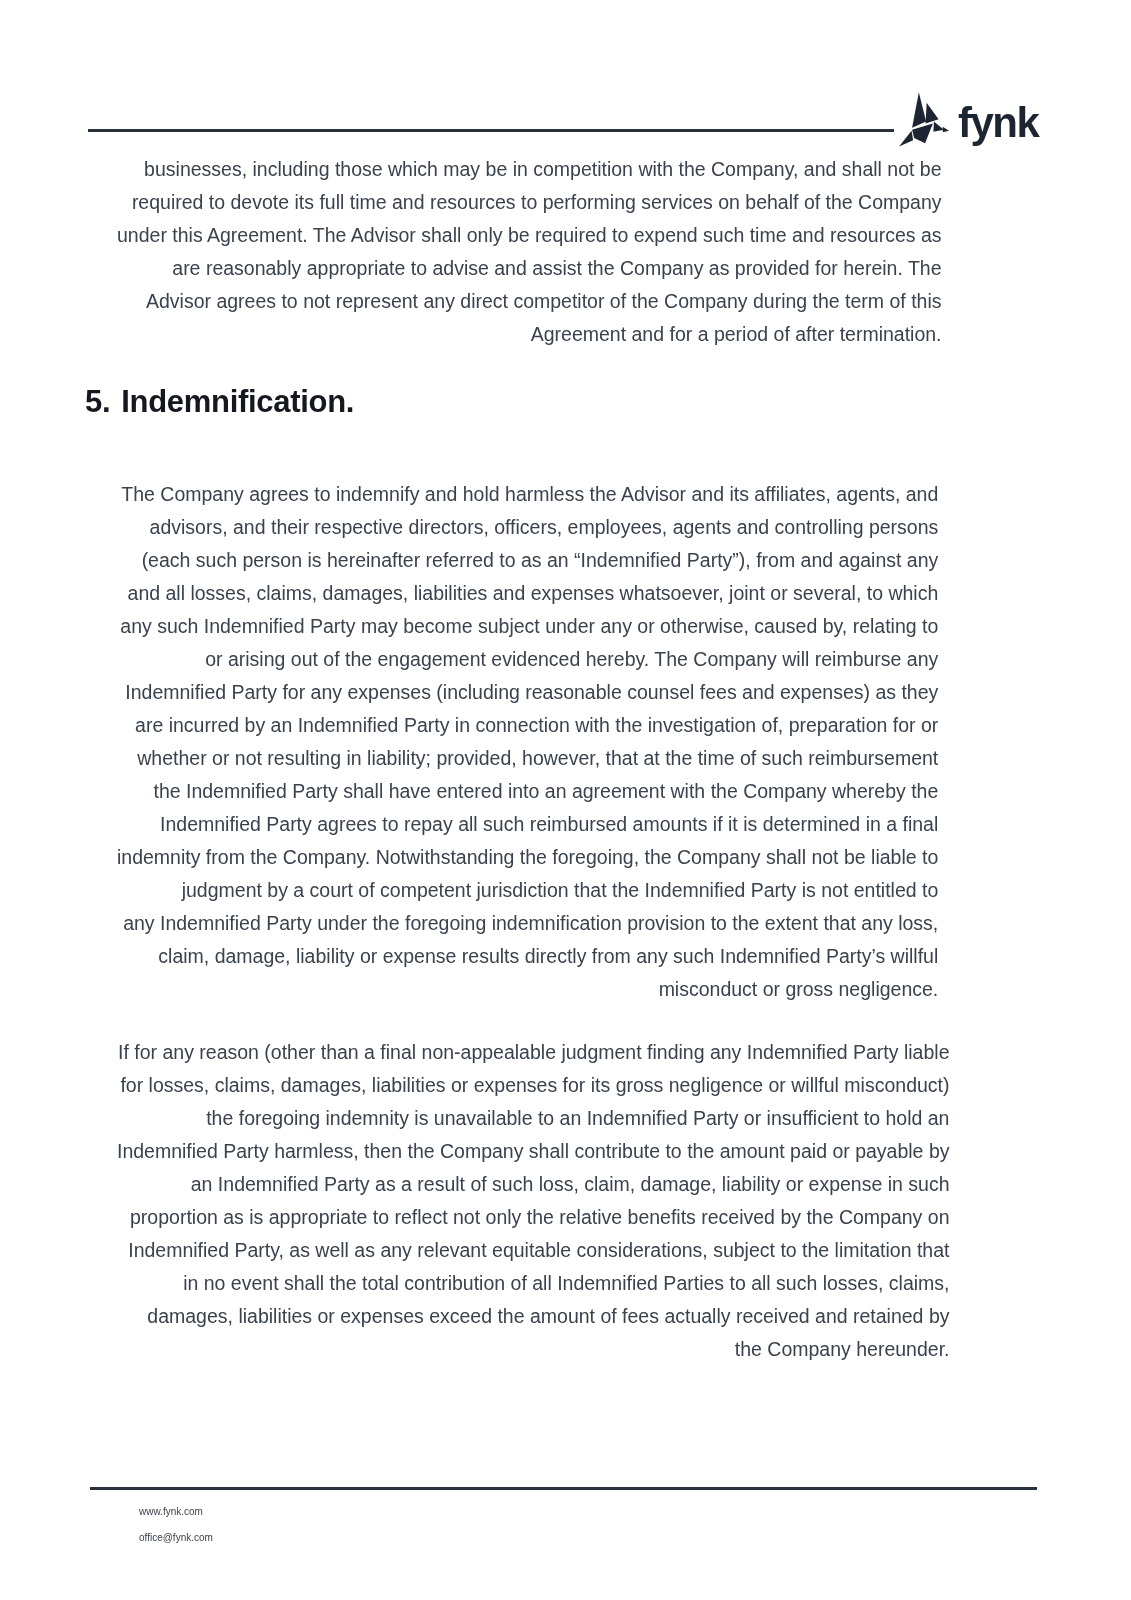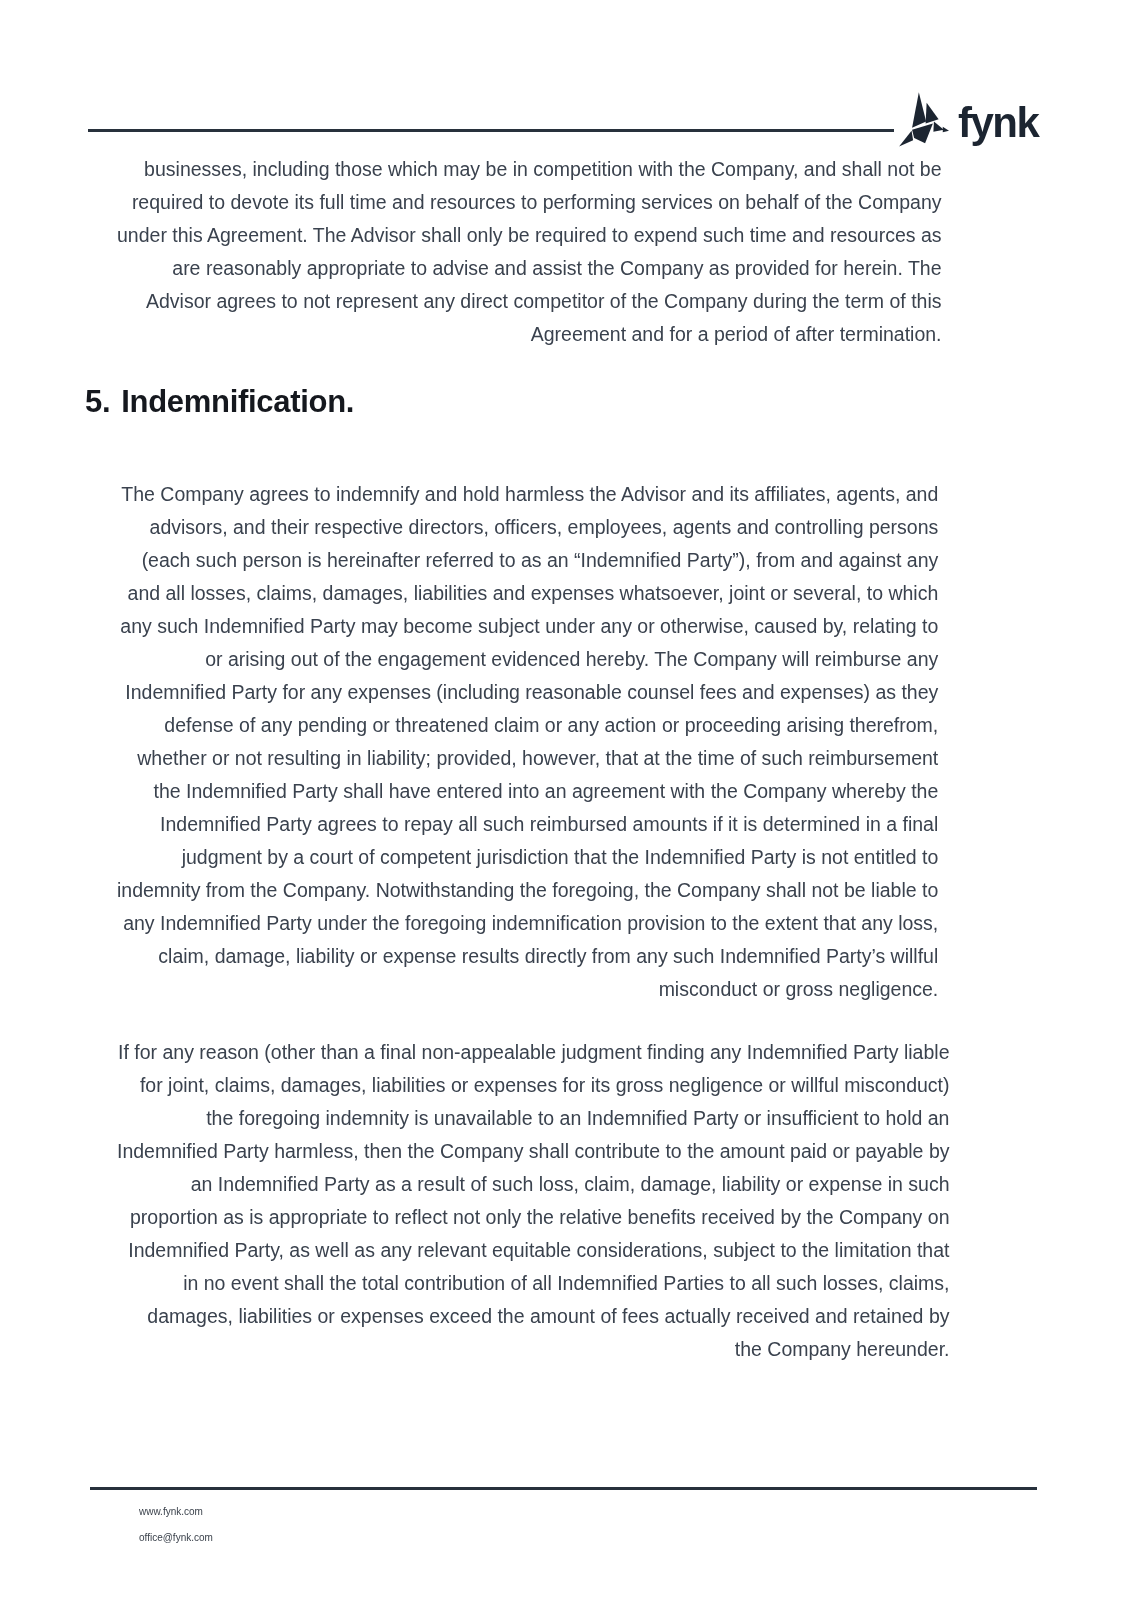--- a/index.html
+++ b/index.html
@@ -107,34 +107,34 @@
   </h2>
 
   <div class="para p2">
       <div class="line">The Company agrees to indemnify and hold harmless the Advisor and its affiliates, agents, and</div>
       <div class="line">advisors, and their respective directors, officers, employees, agents and controlling persons</div>
       <div class="line">(each such person is hereinafter referred to as an “Indemnified Party”), from and against any</div>
       <div class="line">and all losses, claims, damages, liabilities and expenses whatsoever, joint or several, to which</div>
       <div class="line">any such Indemnified Party may become subject under any or otherwise, caused by, relating to</div>
       <div class="line">or arising out of the engagement evidenced hereby. The Company will reimburse any</div>
       <div class="line">Indemnified Party for any expenses (including reasonable counsel fees and expenses) as they</div>
-      <div class="line">defense of any pending or threatened claim or any action or proceeding arising therefrom,</div>
+      <div class="line">are incurred by an Indemnified Party in connection with the investigation of, preparation for or</div>
       <div class="line">whether or not resulting in liability; provided, however, that at the time of such reimbursement</div>
       <div class="line">the Indemnified Party shall have entered into an agreement with the Company whereby the</div>
       <div class="line">Indemnified Party agrees to repay all such reimbursed amounts if it is determined in a final</div>
+      <div class="line">indemnity from the Company. Notwithstanding the foregoing, the Company shall not be liable to</div>
       <div class="line">judgment by a court of competent jurisdiction that the Indemnified Party is not entitled to</div>
-      <div class="line">indemnity from the Company. Notwithstanding the foregoing, the Company shall not be liable to</div>
       <div class="line">any Indemnified Party under the foregoing indemnification provision to the extent that any loss,</div>
       <div class="line">claim, damage, liability or expense results directly from any such Indemnified Party’s willful</div>
       <div class="line">misconduct or gross negligence.</div>
     </div>
 
   <div class="para p3">
       <div class="line">If for any reason (other than a final non-appealable judgment finding any Indemnified Party liable</div>
-      <div class="line">for joint, claims, damages, liabilities or expenses for its gross negligence or willful misconduct)</div>
+      <div class="line">for losses, claims, damages, liabilities or expenses for its gross negligence or willful misconduct)</div>
       <div class="line">the foregoing indemnity is unavailable to an Indemnified Party or insufficient to hold an</div>
       <div class="line">Indemnified Party harmless, then the Company shall contribute to the amount paid or payable by</div>
       <div class="line">an Indemnified Party as a result of such loss, claim, damage, liability or expense in such</div>
       <div class="line">proportion as is appropriate to reflect not only the relative benefits received by the Company on</div>
       <div class="line">Indemnified Party, as well as any relevant equitable considerations, subject to the limitation that</div>
       <div class="line">in no event shall the total contribution of all Indemnified Parties to all such losses, claims,</div>
       <div class="line">damages, liabilities or expenses exceed the amount of fees actually received and retained by</div>
       <div class="line">the Company hereunder.</div>
     </div>
 

